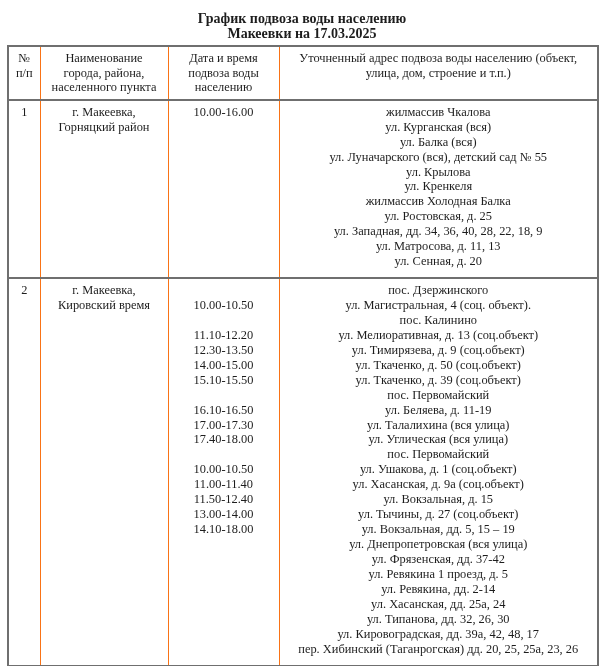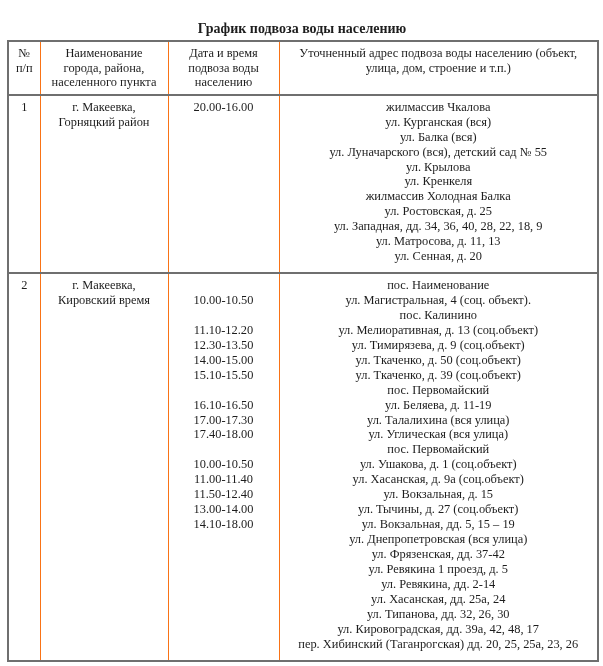--- a/index.html
+++ b/index.html
@@ -17,21 +17,20 @@
   .page {
     padding: 11px 6px 0 7px;
     box-sizing: border-box;
   }
   .title {
     text-align: center;
     font-weight: bold;
     font-size: 14px;
     line-height: 15px;
     margin-bottom: 4px;
-    margin-top: 10px;
   }
   table.schedule {
     border-collapse: collapse;
     table-layout: fixed;
     width: 590px;
     border: 2px solid #6f6f6f;
   }
   col.c-num  { width: 32px; }
   col.c-loc  { width: 128px; }
   col.c-time { width: 111px; }
@@ -63,20 +62,21 @@
     line-height: 14.95px;
     white-space: nowrap;
   }
 </style>
 </head>
 <body>
 
 <div class="page">
   <div class="title">
     <div>График подвоза воды населению</div>
+    <div>Макеевки на 17.03.2025</div>
   </div>
 
   <table class="schedule">
     <colgroup>
       <col class="c-num">
         <col class="c-loc">
         <col class="c-time">
         <col class="c-addr">
     </colgroup>
     <thead>
@@ -96,21 +96,21 @@
     <tbody>
         <tr class="data-row">
     <td>
             <div class="line">1</div>
           </td>
     <td>
             <div class="line">г. Макеевка,</div>
             <div class="line">Горняцкий район</div>
           </td>
     <td>
-            <div class="line">20.00-16.00</div>
+            <div class="line">10.00-16.00</div>
             <div class="line"></div>
             <div class="line"></div>
             <div class="line"></div>
             <div class="line"></div>
             <div class="line"></div>
             <div class="line"></div>
             <div class="line"></div>
             <div class="line"></div>
             <div class="line"></div>
             <div class="line"></div>
@@ -158,21 +158,21 @@
             <div class="line"></div>
             <div class="line"></div>
             <div class="line"></div>
             <div class="line"></div>
             <div class="line"></div>
             <div class="line"></div>
             <div class="line"></div>
             <div class="line"></div>
           </td>
     <td>
-            <div class="line">пос. Наименование</div>
+            <div class="line">пос. Дзержинского</div>
             <div class="line">ул. Магистральная, 4 (соц. объект).</div>
             <div class="line">пос. Калинино</div>
             <div class="line">ул. Мелиоративная, д. 13 (соц.объект)</div>
             <div class="line">ул. Тимирязева, д. 9 (соц.объект)</div>
             <div class="line">ул. Ткаченко, д. 50 (соц.объект)</div>
             <div class="line">ул. Ткаченко, д. 39 (соц.объект)</div>
             <div class="line">пос. Первомайский</div>
             <div class="line">ул. Беляева, д. 11-19</div>
             <div class="line">ул. Талалихина (вся улица)</div>
             <div class="line">ул. Углическая (вся улица)</div>

